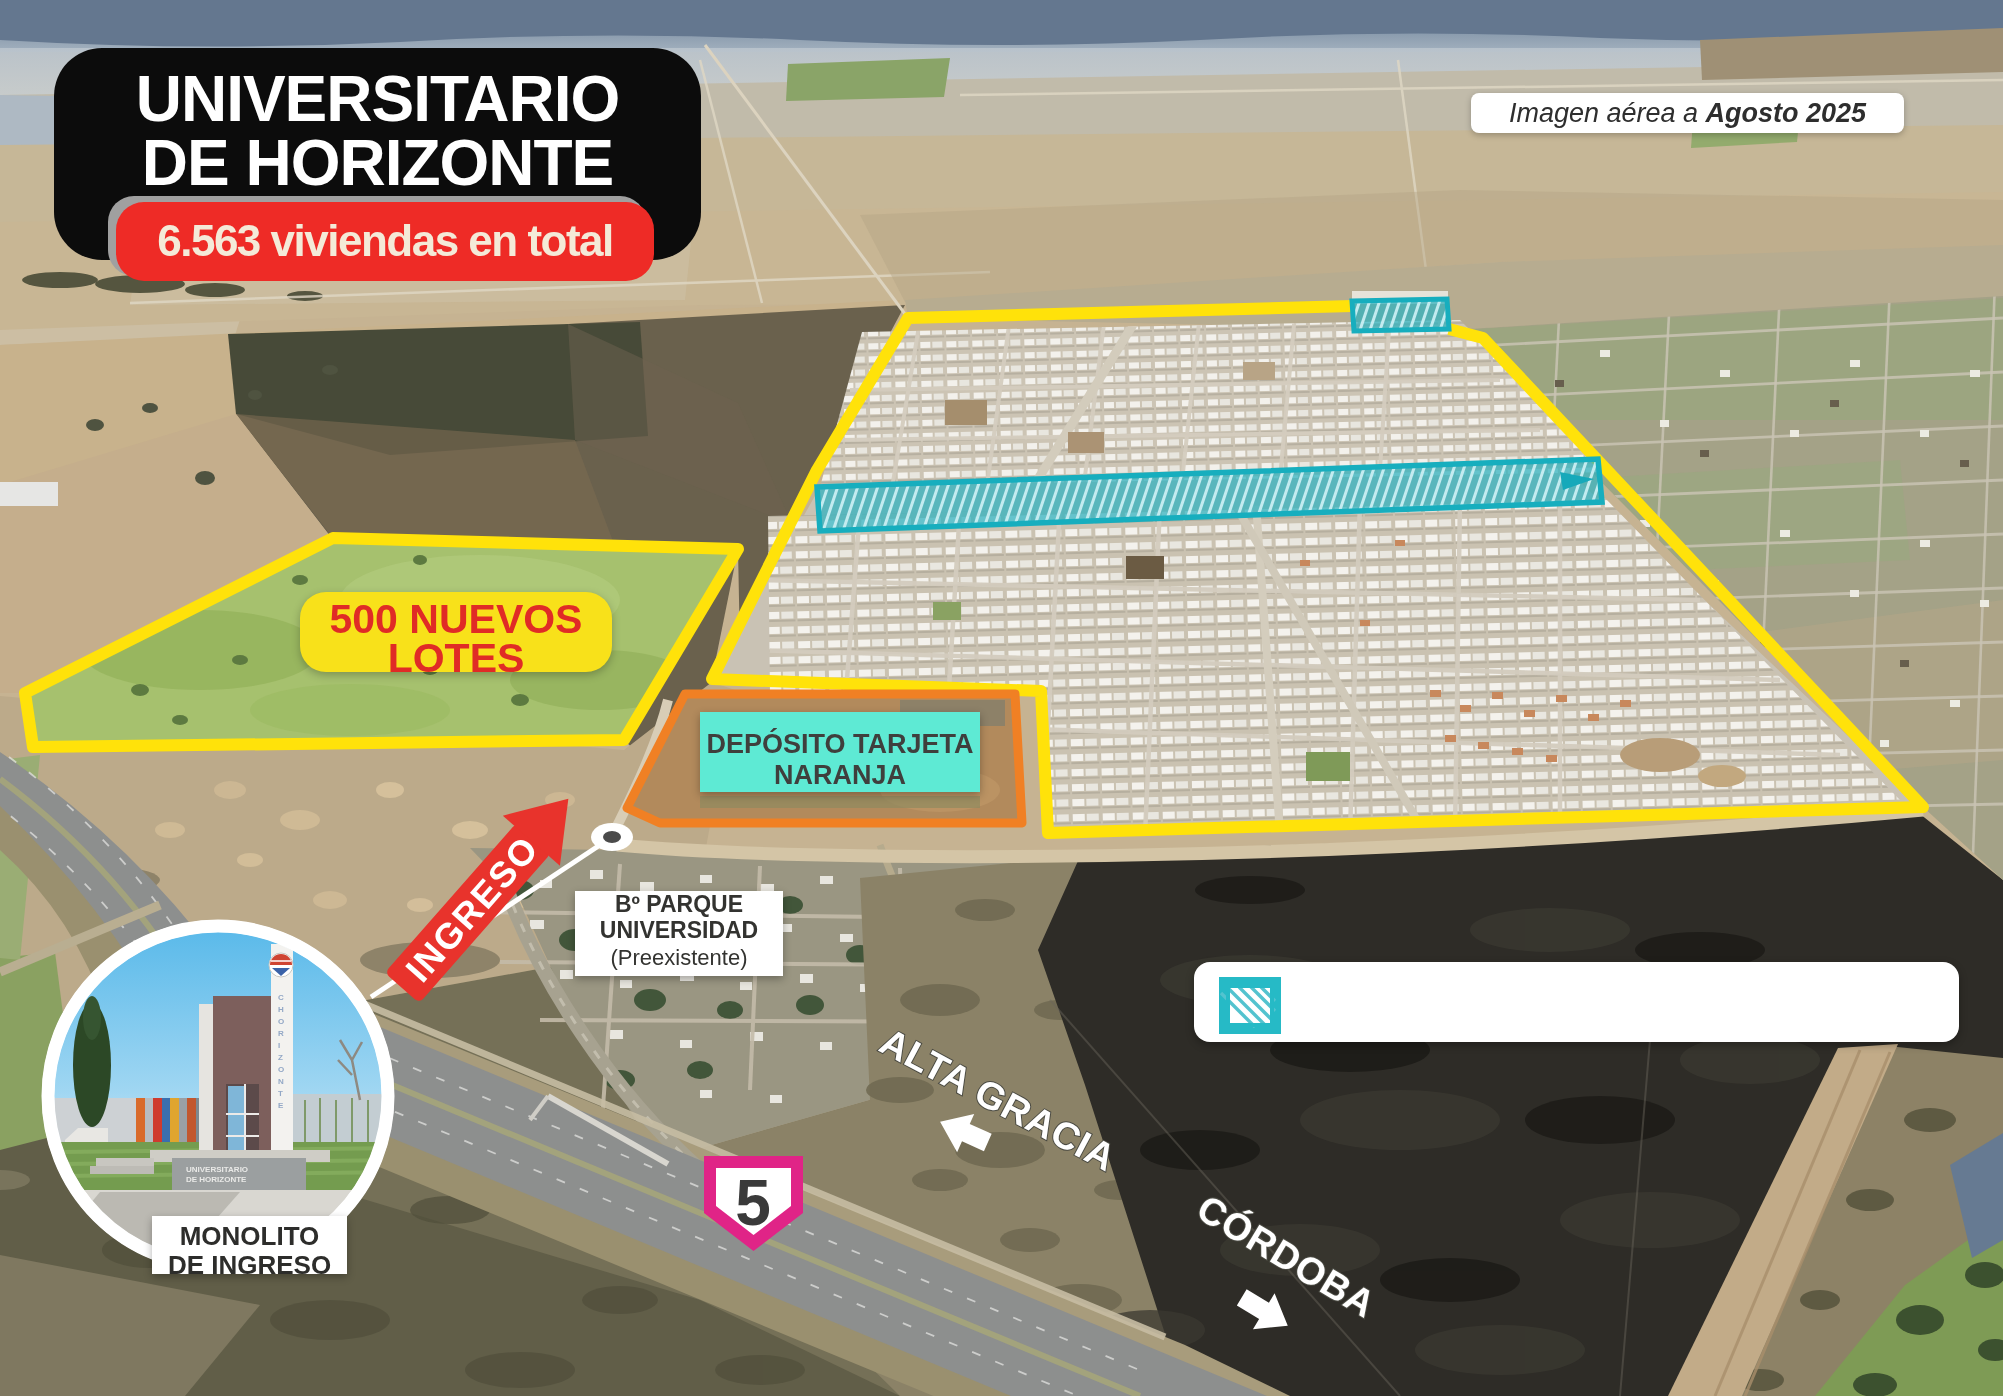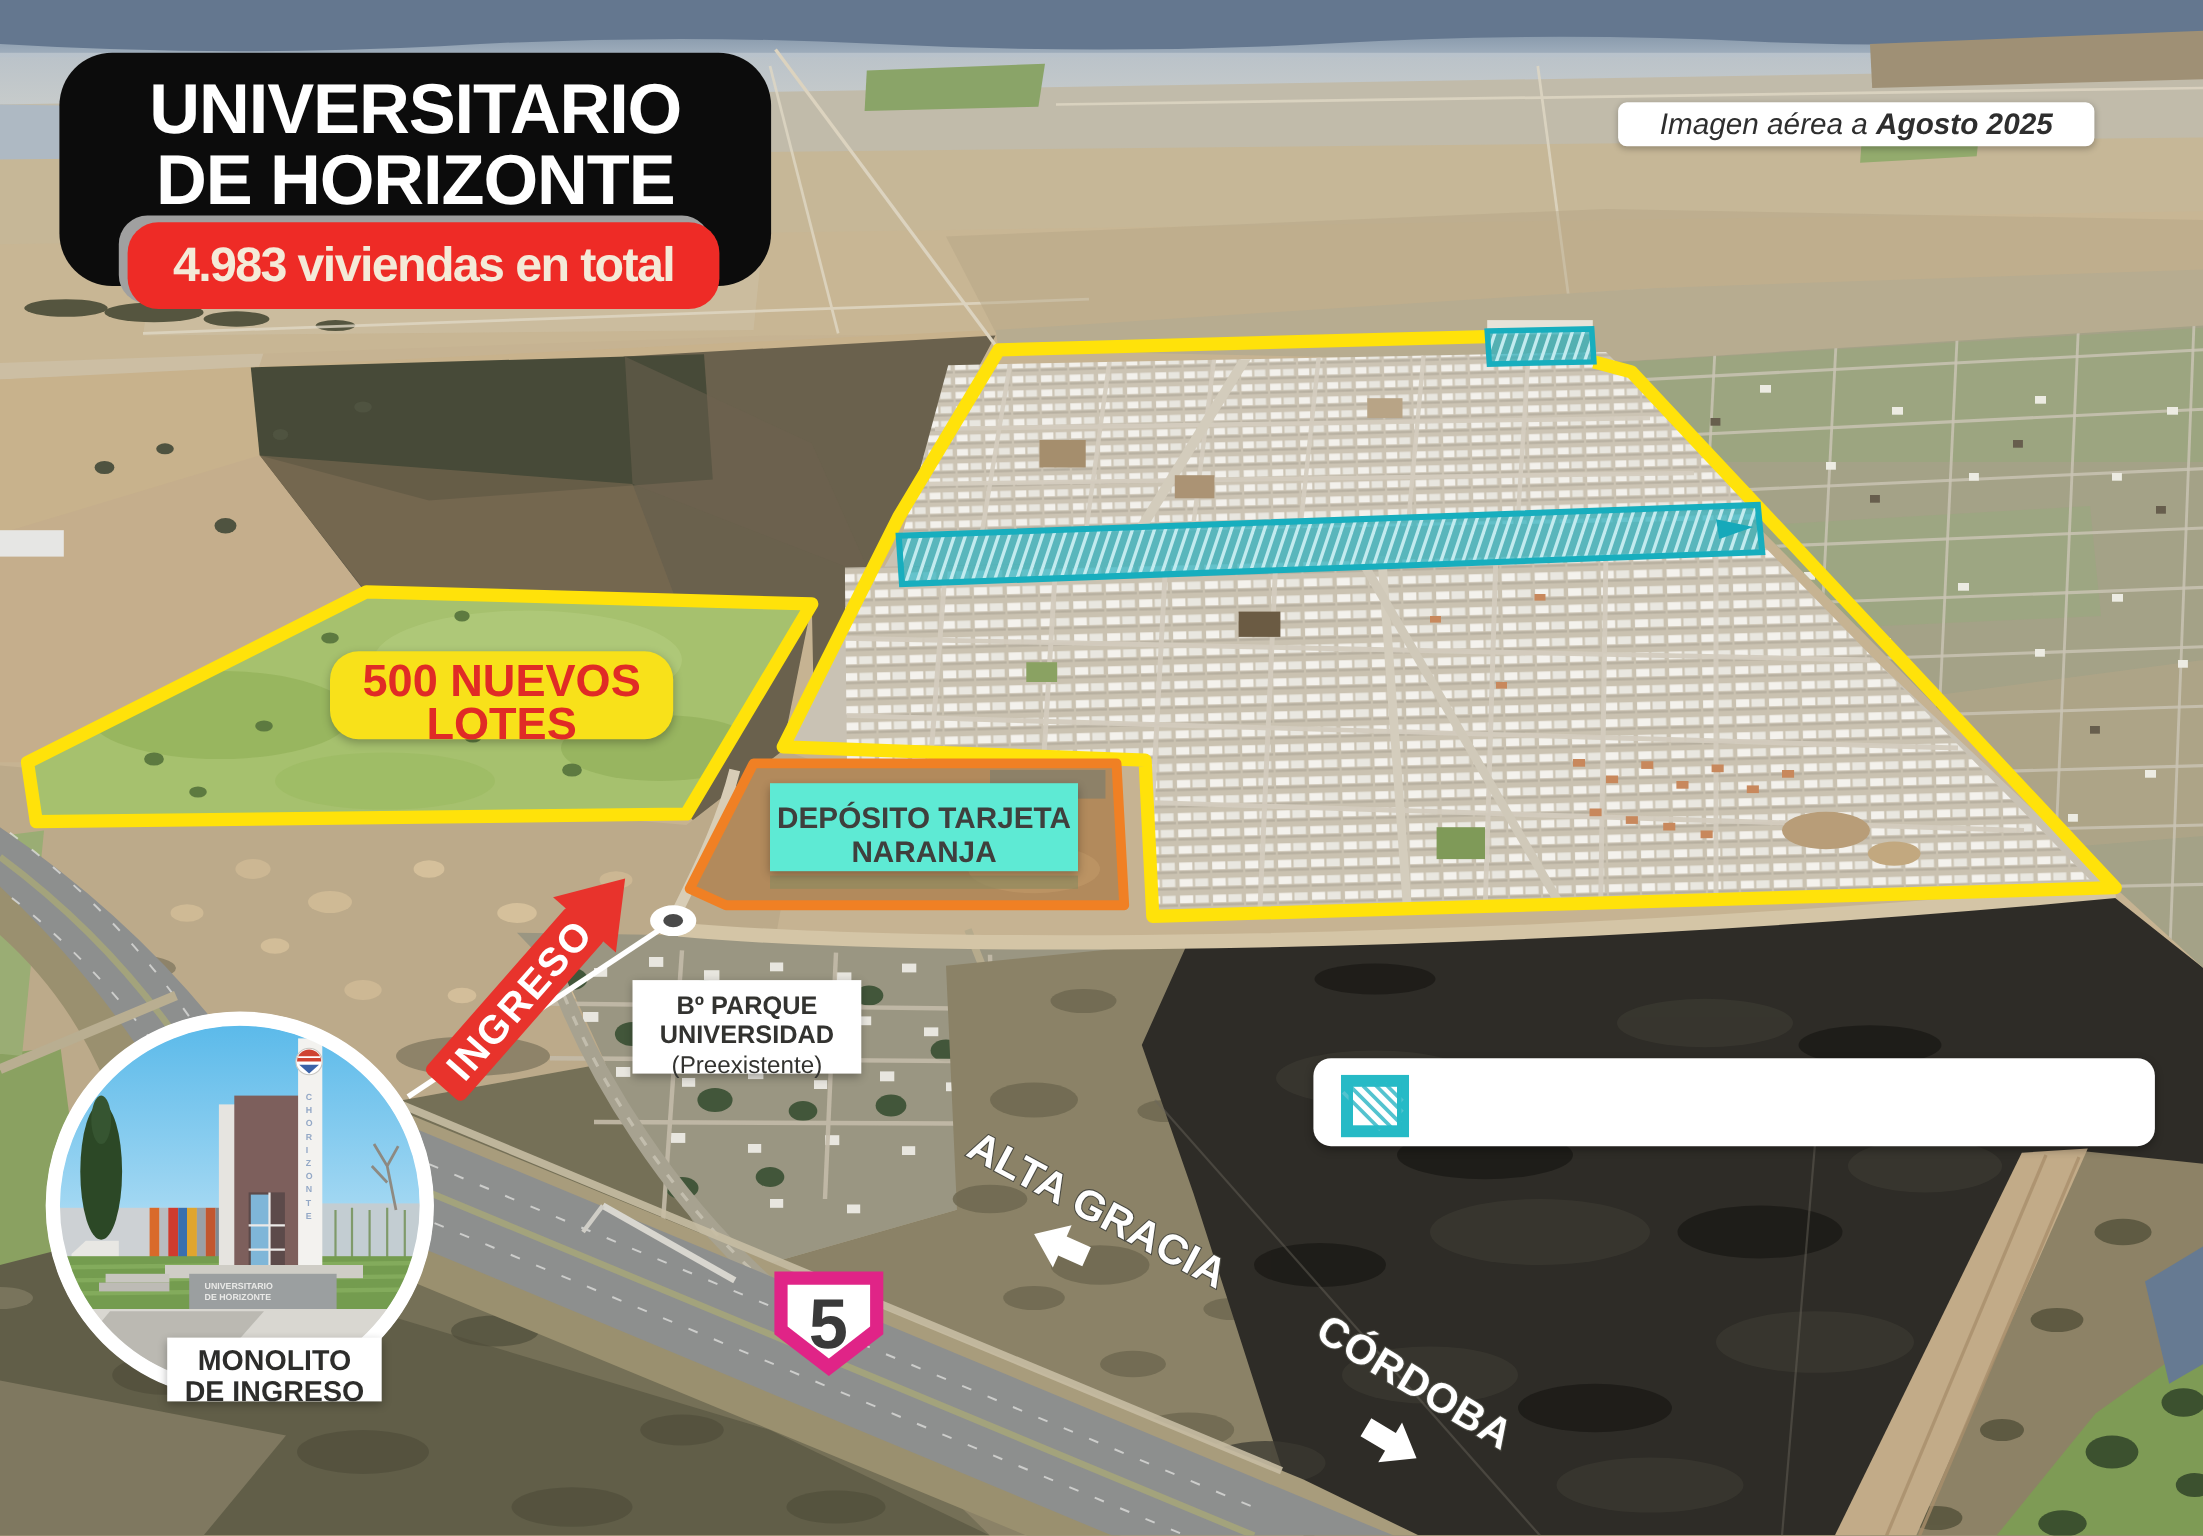--- a/index.html
+++ b/index.html
@@ -672,29 +672,29 @@
   <text x="753" y="1225" font-size="64" font-weight="bold" fill="#3a3a3a" text-anchor="middle">5</text>
 </g>
 </svg>
 
 <div class="lbl" style="left:54px;top:48px;width:647px;height:212px;background:#0c0c0c;border-radius:48px;"></div>
 
 <div class="lbl" style="left:54px;top:67px;width:647px;text-align:center;color:#ffffff;font-weight:bold;font-size:64px;line-height:1.0;letter-spacing:-1px;">UNIVERSITARIO<br>DE HORIZONTE</div>
 
 <div class="lbl" style="left:108px;top:196px;width:538px;height:80px;background:#a0a0a0;border-radius:26px;"></div>
 
-<div class="lbl" style="left:116px;top:202px;width:538px;height:79px;background:#ee2b26;border-radius:28px;color:#f4ead8;text-align:center;font-weight:bold;font-size:44px;letter-spacing:-1.5px;line-height:77px;">4.983 viviendas en total</div>
+<div class="lbl" style="left:116px;top:202px;width:538px;height:79px;background:#ee2b26;border-radius:28px;color:#f4ead8;text-align:center;font-weight:bold;font-size:44px;letter-spacing:-1.5px;line-height:77px;">6.563 viviendas en total</div>
 
 <div class="lbl" style="left:1471px;top:93px;width:433px;height:40px;background:#ffffff;border-radius:8px;box-shadow:0 2px 6px rgba(0,0,0,0.25);color:#2e2e2e;text-align:center;font-size:27px;line-height:40px;font-style:italic;">Imagen aérea a <b>Agosto 2025</b></div>
 
 <div class="lbl" style="left:288px;top:592px;width:312px;height:88px;background:#f8e11a;border-radius:26px;box-shadow:0 3px 8px rgba(0,0,0,0.25);color:#e02b26;text-align:center;font-weight:bold;font-size:41px;line-height:0.95;padding-top:8px;height:80px;margin-left:12px;">500 NUEVOS<br>LOTES</div>
 
 <div class="lbl" style="left:700px;top:712px;width:280px;height:97px;background:#5eead4;box-shadow:0 3px 8px rgba(0,0,0,0.3);color:#3f3f3d;text-align:center;font-weight:bold;font-size:27px;line-height:1.15;padding-top:17px;height:80px;">DEPÓSITO TARJETA<br>NARANJA</div>
 
-<div class="lbl" style="left:575px;top:891px;width:208px;height:95px;background:#ffffff;box-shadow:0 3px 8px rgba(0,0,0,0.3);color:#333330;text-align:center;font-weight:bold;font-size:23px;line-height:1.15;padding-top:10px;height:85px;">Bº PARQUE<br>UNIVERSIDAD<br><span style="font-weight:normal;font-size:22px;">(Preexistente)</span></div>
+<div class="lbl" style="left:575px;top:891px;width:208px;height:95px;background:#ffffff;box-shadow:0 3px 8px rgba(0,0,0,0.3);color:#333330;text-align:center;font-weight:bold;font-size:23px;line-height:1.15;padding-top:0;height:85px;">Bº PARQUE<br>UNIVERSIDAD<br><span style="font-weight:normal;font-size:22px;">(Preexistente)</span></div>
 
 <div class="lbl" style="left:127px;top:1216px;width:195px;height:64px;background:#ffffff;box-shadow:0 3px 8px rgba(0,0,0,0.3);color:#2d2d2b;text-align:center;font-weight:bold;font-size:26px;line-height:1.12;padding-top:6px;height:58px;margin-left:25px;">MONOLITO<br>DE INGRESO</div>
 
 <div class="lbl" style="left:1194px;top:962px;width:765px;height:80px;background:#ffffff;border-radius:16px;box-shadow:0 3px 8px rgba(0,0,0,0.3);"></div>
 
 <svg class="lbl" style="left:1219px;top:977px;" width="62" height="57">
   <rect x="0" y="0" width="62" height="57" fill="#26bac6"></rect>
   <rect x="9" y="9" width="44" height="39" fill="#ffffff"></rect>
   <g clip-path="none">
     <g>

